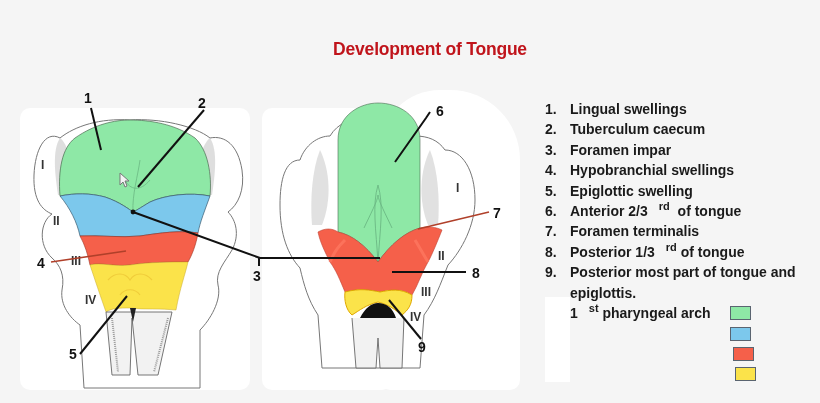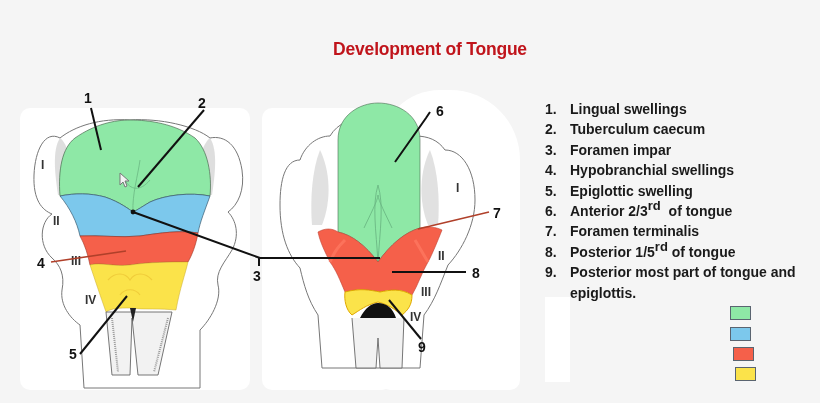--- a/index.html
+++ b/index.html
@@ -8,21 +8,21 @@
     .title {
       position: absolute; left: 0; width: 860px; top: 39px; text-align: center;
       color: #c0141b; font-weight: bold; font-size: 17.5px; letter-spacing: -0.2px;
     }
     .bg-blob { position: absolute; background: #ffffff; }
     svg.diagram { position: absolute; left: 0; top: 0; }
     .legend { position: absolute; left: 545px; top: 99px; width: 275px; }
     .legend-item { display: flex; font-weight: bold; font-size: 14px; color: #1a1a1a; line-height: 20.4px; }
     .legend-num { width: 25px; flex: none; }
     .legend-text { flex: 1; }
-    .legend-text sup, .arch-label sup { font-size: 13px; vertical-align: 6px; line-height: 0; }
+    .legend-text sup, .arch-label sup { font-size: 11px; vertical-align: 6px; line-height: 0; margin-left: 11px; }
     .arch-list { position: absolute; left: 570px; top: 303px; width: 200px; }
     .arch-row { display: flex; align-items: center; height: 20.4px; font-weight: bold; font-size: 14px; color: #1a1a1a; position: relative; }
     .arch-swatch { position: absolute; width: 21px; height: 14px; border: 1.5px solid #5a6470; }
     .white-patch { position: absolute; left: 545px; top: 297px; width: 25px; height: 85px; background: #ffffff; }
     .cursor-icon { position: absolute; left: 119px; top: 172px; }
   </style>
 </head>
 <body>
 
 <div class="bg-blob" style="left:20px;top:108px;width:230px;height:282px;border-radius:10px;"></div>
@@ -142,32 +142,33 @@
   <div class="legend-item">
     <span class="legend-num">6.</span>
     <span class="legend-text"><span>Anterior 2/3</span><sup>rd</sup><span style="white-space:pre">  of tongue</span></span>
   </div>
   <div class="legend-item">
     <span class="legend-num">7.</span>
     <span class="legend-text">Foramen terminalis</span>
   </div>
   <div class="legend-item">
     <span class="legend-num">8.</span>
-    <span class="legend-text"><span>Posterior 1/5</span><sup>rd</sup><span style="white-space:pre"> of tongue</span></span>
+    <span class="legend-text"><span>Posterior 1/3</span><sup>rd</sup><span style="white-space:pre"> of tongue</span></span>
   </div>
   <div class="legend-item">
     <span class="legend-num">9.</span>
     <span class="legend-text">Posterior most part of tongue and epiglottis.</span>
   </div>
 </div>
 
 <div class="white-patch"></div>
 
 <div class="arch-list">
   <div class="arch-row">
+    <span class="arch-label"><span>1</span><sup>st</sup><span style="white-space:pre"> pharyngeal arch</span></span>
     <span class="arch-swatch" style="left:160px;background:#8ee8a6;"></span>
   </div>
   <div class="arch-row">
     <span class="arch-swatch" style="left:160px;background:#7cc8ec;"></span>
   </div>
   <div class="arch-row">
     <span class="arch-swatch" style="left:163px;background:#f5604a;"></span>
   </div>
   <div class="arch-row">
     <span class="arch-swatch" style="left:165px;background:#fbe34a;"></span>

